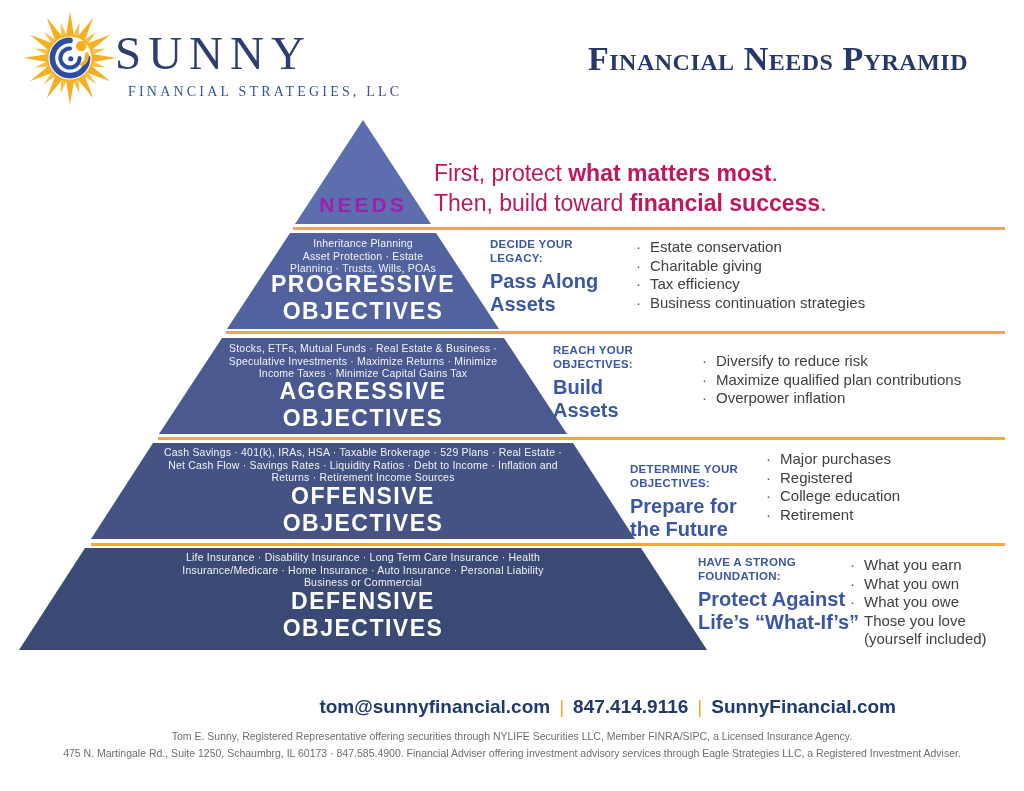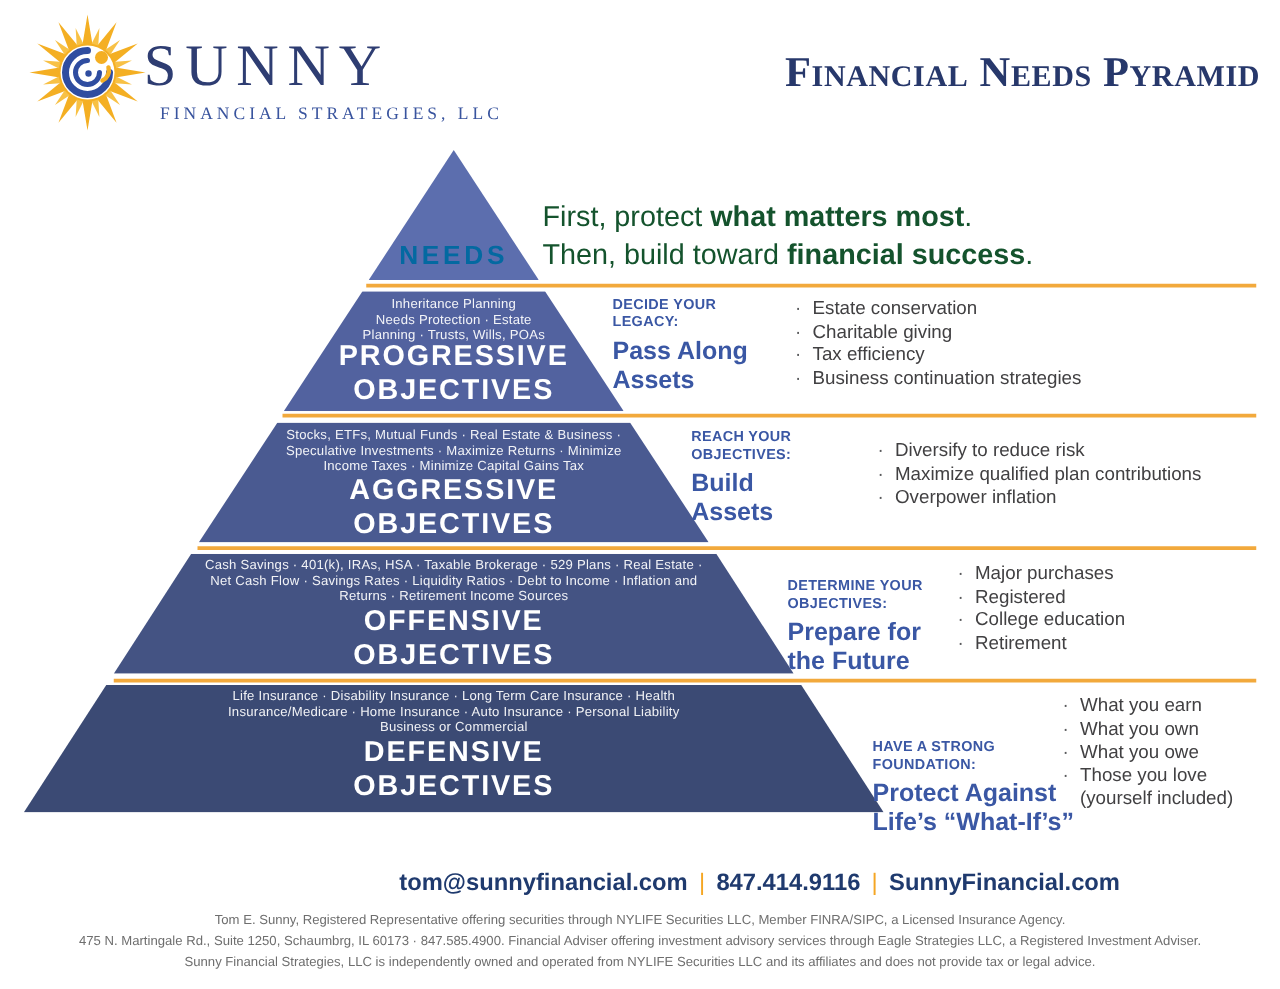--- a/index.html
+++ b/index.html
@@ -24,47 +24,47 @@
   .logo-sub {
     position: absolute; left: 128px; top: 84px;
     font-family: "Liberation Serif", serif;
     font-size: 14px; letter-spacing: 3.2px; color: #39549E;
   }
   .title {
     position: absolute; left: 548px; top: 40px; width: 460px;
     font-family: "Liberation Serif", serif;
     font-variant: small-caps; font-weight: 700;
     font-size: 34px; letter-spacing: 0.5px; color: #27386B;
-    text-align: right;
+    text-align: center;
   }
 
   
   .intro {
     position: absolute; left: 434px; top: 158px;
-    font-size: 23px; line-height: 30px; color: #14532d;
+    font-size: 23px; line-height: 30px; color: #be185d;
   }
   .intro b { font-weight: 700; }
 
   
   .band { position: absolute; left: 0; width: 1024px; }
   .band1 { top: 120px; height: 104px; clip-path: polygon(363px 0, 431px 104px, 295px 104px); }
   .band2 { top: 233px; height: 96px;  clip-path: polygon(290px 0, 436px 0, 499px 96px, 227px 96px); }
   .band3 { top: 338px; height: 96px;  clip-path: polygon(222px 0, 504px 0, 567px 96px, 159px 96px); }
   .band4 { top: 443px; height: 96px;  clip-path: polygon(153px 0, 573px 0, 635px 96px, 91px 96px); }
   .band5 { top: 548px; height: 102px; clip-path: polygon(85px 0, 641px 0, 707px 102px, 19px 102px); }
 
   .rule { position: absolute; height: 3px; }
   .rule1 { top: 227px; left: 293px; width: 712px; }
   .rule2 { top: 331px; left: 226px; width: 779px; }
   .rule3 { top: 437px; left: 158px; width: 847px; }
   .rule4 { top: 543px; left: 91px;  width: 914px; }
 
   .needs-label {
     position: absolute; left: 295px; top: 193px; width: 136px;
-    text-align: center; color: #0369a1; font-weight: 700;
+    text-align: center; color: #a21caf; font-weight: 700;
     font-size: 21px; letter-spacing: 3px;
   }
   .band-items {
     position: absolute; text-align: center;
     color: rgba(255,255,255,0.93);
     font-size: 10.5px; line-height: 12.5px; letter-spacing: 0.2px;
   }
   .items2 { left: 213px; top: 237px; width: 300px; }
   .items3 { left: 153px; top: 342px; width: 420px; text-align: center; }
   .items4 { left: 103px; top: 446px; width: 520px; }
@@ -77,21 +77,21 @@
   .title2 { top: 271px; }
   .title3 { top: 378px; }
   .title4 { top: 483px; }
   .title5 { top: 588px; }
 
   
   .section { position: absolute; }
   .s1 { left: 490px; top: 238px; }
   .s2 { left: 553px; top: 344px; }
   .s3 { left: 630px; top: 463px; }
-  .s4 { left: 698px; top: 556px; margin-top: 36px; }
+  .s4 { left: 698px; top: 556px; }
   .eyebrow {
     font-size: 11.5px; font-weight: 700; line-height: 13.5px;
     letter-spacing: 0.3px; color: #3A57A4; text-transform: uppercase;
   }
   .heading {
     margin-top: 5px; font-size: 20px; font-weight: 700;
     line-height: 23px; color: #3A57A4;
   }
 
   .bullets { position: absolute; list-style: none; }
@@ -172,21 +172,21 @@
   <div class="band band5" style="background: rgb(59, 74, 116);"></div>
 
   <div class="rule rule1" style="background: rgb(242, 169, 60);"></div>
   <div class="rule rule2" style="background: rgb(242, 169, 60);"></div>
   <div class="rule rule3" style="background: rgb(242, 169, 60);"></div>
   <div class="rule rule4" style="background: rgb(242, 169, 60);"></div>
 
   <div class="needs-label">NEEDS</div>
 
   <div class="band-items items2 pre">Inheritance Planning
-Needs Protection · Estate
+Asset Protection · Estate
 Planning · Trusts, Wills, POAs</div>
   <div class="band-title title2 pre">PROGRESSIVE
 OBJECTIVES</div>
 
   <div class="band-items items3 pre">Stocks, ETFs, Mutual Funds · Real Estate &amp; Business ·
 Speculative Investments · Maximize Returns · Minimize
 Income Taxes · Minimize Capital Gains Tax</div>
   <div class="band-title title3 pre">AGGRESSIVE
 OBJECTIVES</div>
 
@@ -299,16 +299,15 @@
       </li>
   </ul>
 
   <div class="contact">
     <span>tom@sunnyfinancial.com</span><span class="c-sep">|</span><span>847.414.9116</span><span class="c-sep">|</span><span>SunnyFinancial.com</span>
   </div>
 
   <div class="disclaimer">
     <div>Tom E. Sunny, Registered Representative offering securities through NYLIFE Securities LLC, Member FINRA/SIPC, a Licensed Insurance Agency.</div>
     <div>475 N. Martingale Rd., Suite 1250, Schaumbrg, IL 60173 · 847.585.4900. Financial Adviser offering investment advisory services through Eagle Strategies LLC, a Registered Investment Adviser.</div>
-    <div>Sunny Financial Strategies, LLC is independently owned and operated from NYLIFE Securities LLC and its affiliates and does not provide tax or legal advice.</div>
   </div>
 
 </div>
 
 </body></html>

